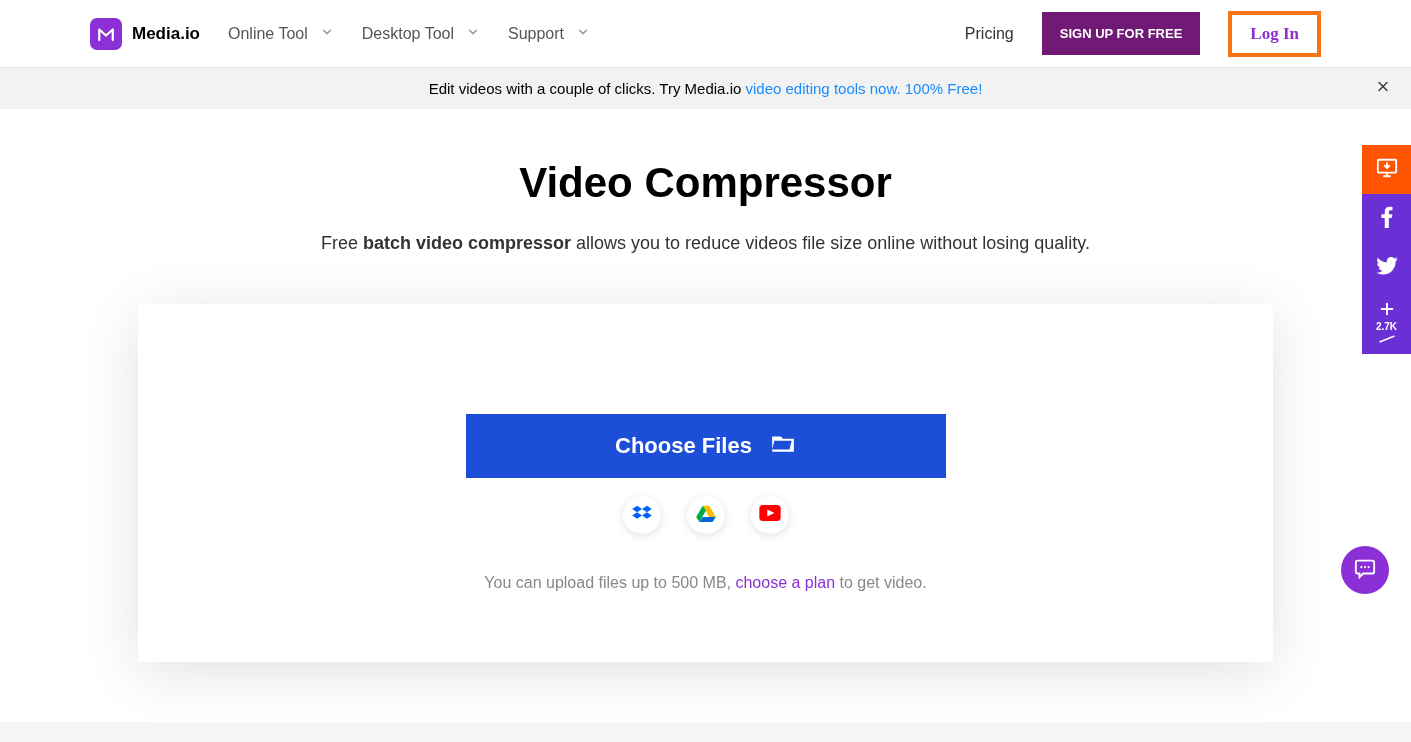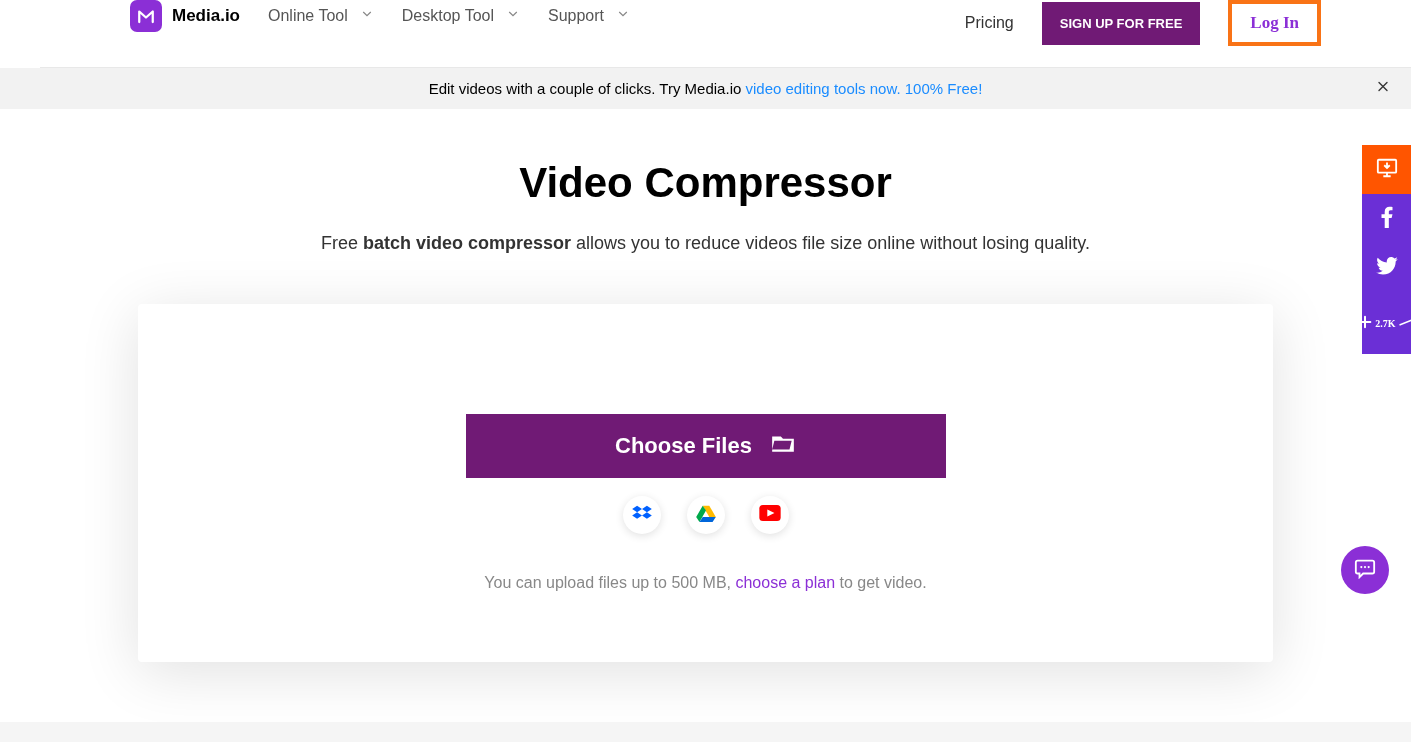--- a/index.html
+++ b/index.html
@@ -1,18 +1,18 @@
 <!DOCTYPE html>
 <html><head>
   <meta charset="utf-8">
   <style>
     * { margin: 0; padding: 0; box-sizing: border-box; }
     body { font-family: -apple-system, BlinkMacSystemFont, "Segoe UI", Helvetica, Arial, sans-serif; background: #fff; }
     
-    .header { display: flex; align-items: flex-start; justify-content: space-between; padding: 0 90px; height: 68px; border-bottom: 1px solid #e8e8e8; margin-left: 40px; }
+    .header { display: flex; align-items: center; justify-content: space-between; padding: 0 90px; height: 68px; border-bottom: 1px solid #e8e8e8; }
     .header-left { display: flex; align-items: center; gap: 28px; }
     .logo-group { display: flex; align-items: center; gap: 10px; }
     .logo-box { width: 32px; height: 32px; background: #8b2fd6; border-radius: 7px; display: flex; align-items: center; justify-content: center; color: #fff; font-weight: bold; font-size: 18px; }
     .logo-text { font-weight: 700; font-size: 17px; color: #000; }
     .nav-item { display: flex; align-items: center; gap: 12px; color: #555; font-size: 16px; cursor: pointer; }
     .chevron { display: inline-block; }
     .header-right { display: flex; align-items: center; gap: 28px; }
     .pricing { color: #333; font-size: 16px; cursor: pointer; }
     .signup-btn { background: #701a75; color: #fff; border: none; padding: 14px 18px; font-size: 13px; font-weight: 700; cursor: pointer; }
     .login-btn { background: #fff; color: #8b2fd6; border: 4px solid #f97316; padding: 9px 18px; font-size: 17px; font-weight: 700; cursor: pointer; font-family: Liberation Serif, serif; }
@@ -20,36 +20,36 @@
     .banner { background: #f2f2f2; padding: 12px 0; text-align: center; position: relative; font-size: 15px; color: #000; font-weight: 400; }
     .banner-link { color: #1a8cff; cursor: pointer; }
     .banner-close { position: absolute; right: 20px; top: 50%; transform: translateY(-50%); cursor: pointer; font-size: 18px; color: #333; }
     
     .main { padding: 50px 0 60px; background: #fff; }
     .page-title { text-align: center; font-size: 42px; font-weight: 800; color: #000; margin-bottom: 26px; }
     .subtitle { text-align: center; font-size: 18px; color: #333; margin-bottom: 50px; }
     .subtitle .bold { font-weight: 700; }
     
     .upload-card { width: 1135px; margin: 0 auto; background: #fff; box-shadow: 0 10px 60px rgba(0,0,0,0.12); border-radius: 4px; padding: 110px 0 70px; text-align: center; }
-    .choose-btn { background: #701a75; color: #fff; border: none; width: 480px; height: 64px; font-size: 22px; font-weight: 700; cursor: pointer; display: inline-flex; align-items: center; justify-content: center; gap: 18px; }
+    .choose-btn { background: #1d4ed8; color: #fff; border: none; width: 480px; height: 64px; font-size: 22px; font-weight: 700; cursor: pointer; display: inline-flex; align-items: center; justify-content: center; gap: 18px; }
     .folder-icon { display: inline-block; }
     
     .cloud-row { display: flex; justify-content: center; gap: 26px; margin-top: 18px; }
     .cloud-btn { width: 38px; height: 38px; border-radius: 50%; background: #fff; box-shadow: 0 2px 8px rgba(0,0,0,0.12); display: flex; align-items: center; justify-content: center; cursor: pointer; }
     
     .limit-text { margin-top: 40px; font-size: 16px; color: #888; }
     .plan-link { color: #8b2fd6; cursor: pointer; margin-top: 29px; }
     
     .footer-space { height: 55px; background: #f5f5f5; margin-top: 0; }
     
     .side-rail { position: fixed; right: 0; top: 145px; display: flex; flex-direction: column; }
     .rail-btn { width: 49px; height: 49px; display: flex; align-items: center; justify-content: center; cursor: pointer; color: #fff; }
     .rail-orange { background: #ff5500; }
     .rail-purple { background: #6b2fd6; }
-    .rail-share { background: #6b2fd6; flex-direction: row; height: 62px; font-size: 10px; gap: 2px; font-family: Liberation Serif, serif; }
+    .rail-share { background: #6b2fd6; flex-direction: column; height: 62px; font-size: 10px; gap: 2px; }
     
     .chat-btn { position: fixed; right: 22px; bottom: 148px; width: 48px; height: 48px; border-radius: 50%; background: #8b2fd6; display: flex; align-items: center; justify-content: center; cursor: pointer; color: #fff; }
   </style>
 </head>
 <body>
 
 <header class="header">
   <div class="header-left">
     <div class="logo-group">
       <div class="logo-box">

